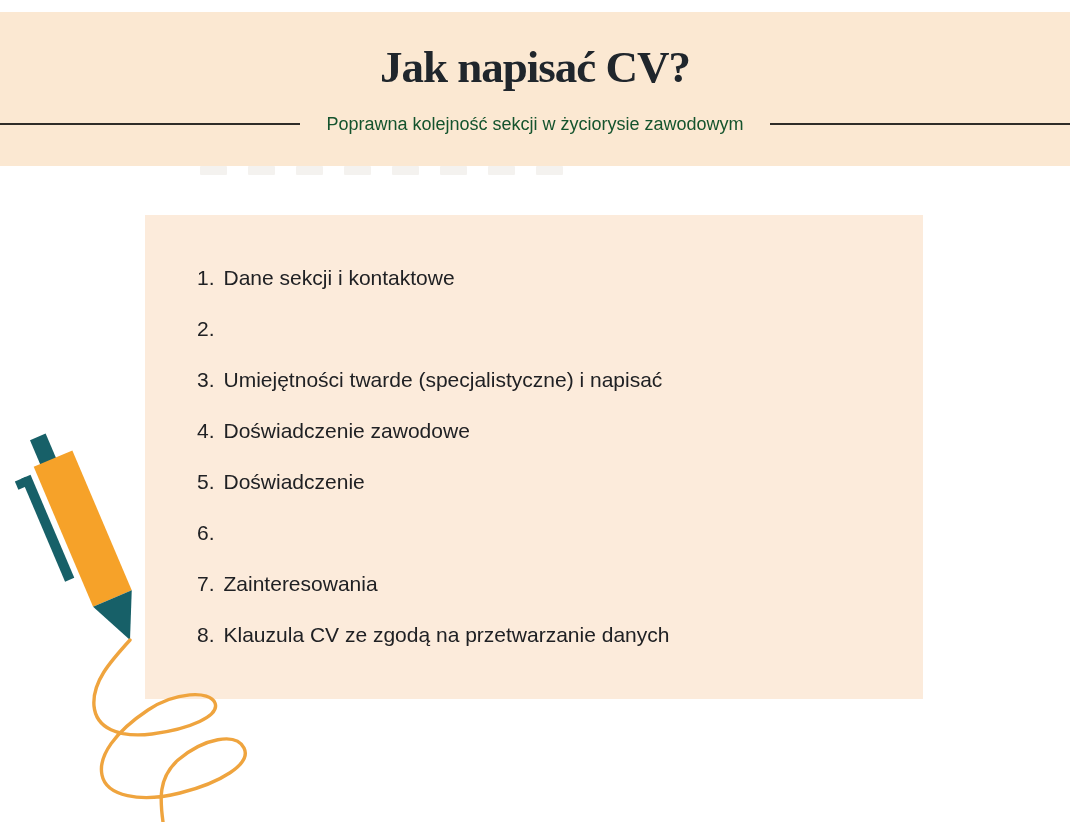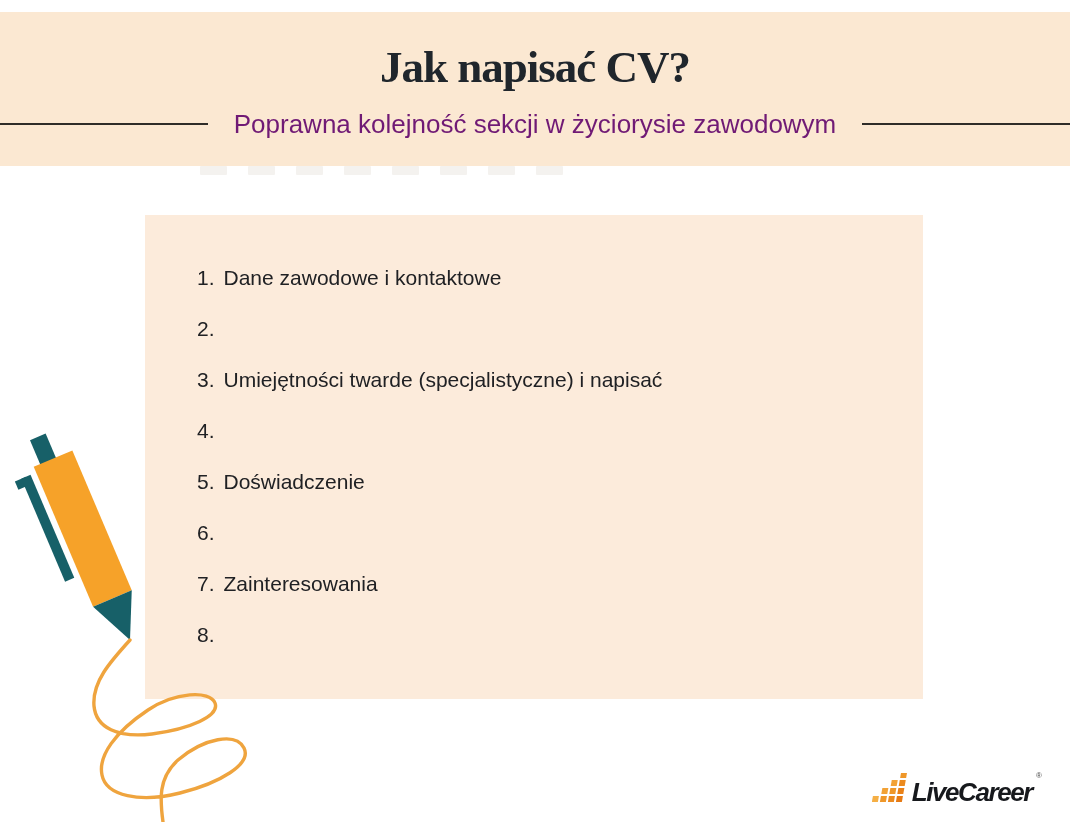--- a/index.html
+++ b/index.html
@@ -19,22 +19,22 @@
     font-family:"Liberation Serif","DejaVu Serif",serif;
     font-weight:700;font-size:45px;line-height:50px;letter-spacing:-1px;
     color:#20262c;
   }
   .subtitle-row{
     position:absolute;left:0;top:96px;width:1070px;height:32px;
     display:flex;align-items:center;gap:14px;
   }
   .subtitle-row .rule{flex:1 1 auto;height:2px;background:#2f2c28;}
   .subtitle{
-    margin:12px;flex:0 0 auto;font-weight:400;font-size:26px;line-height:32px;
-    color:#701a75;letter-spacing:0;
+    margin:12px;flex:0 0 auto;font-weight:400;font-size:18px;line-height:32px;
+    color:#14532d;letter-spacing:0;
   }
   
   .dash-row{position:absolute;left:200px;top:166px;height:9px;display:flex;gap:21px;}
   .dash-row .dash{width:27px;height:9px;background:#f4f2ef;border-radius:1px;}
   
   .list-box{
     position:absolute;left:145px;top:215px;width:778px;height:484px;
     background:#fcebdb;
   }
   .cv-list{
@@ -85,45 +85,47 @@
     <span class="dash"></span>
     <span class="dash"></span>
     <span class="dash"></span>
     <span class="dash"></span>
   </div>
 
   <section class="list-box">
     <ol class="cv-list">
       <li>
         <span class="num">1.</span>
-        <span class="txt">Dane zawodowe i kontaktowe</span>
+        <span class="txt">Dane sekcji i kontaktowe</span>
       </li>
       <li>
         <span class="num">2.</span>
       </li>
       <li>
         <span class="num">3.</span>
         <span class="txt">Umiejętności twarde (specjalistyczne) i napisać</span>
       </li>
       <li>
         <span class="num">4.</span>
+        <span class="txt">Doświadczenie zawodowe</span>
       </li>
       <li>
         <span class="num">5.</span>
         <span class="txt">Doświadczenie</span>
       </li>
       <li>
         <span class="num">6.</span>
       </li>
       <li>
         <span class="num">7.</span>
         <span class="txt">Zainteresowania</span>
       </li>
       <li>
         <span class="num">8.</span>
+        <span class="txt">Klauzula CV ze zgodą na przetwarzanie danych</span>
       </li>
     </ol>
   </section>
 
   <svg class="pen-svg" viewBox="0 400 290 422" aria-hidden="true">
     <g transform="rotate(-23 130 640)">
       <rect x="116" y="417" width="17" height="28" fill="#176068"></rect>
       <rect x="86" y="449" width="12" height="9" fill="#176068"></rect>
       <rect x="93" y="449" width="10" height="112" fill="#176068"></rect>
       <rect x="109" y="443" width="42" height="152" fill="#f6a229"></rect>
@@ -134,32 +136,14 @@
              C 96,728 118,738 152,734
              C 190,729 220,716 215,703
              C 210,690 175,692 148,710
              C 115,732 98,756 102,775
              C 106,796 140,803 180,793
              C 220,783 252,764 244,748
              C 236,732 204,738 178,760
              C 158,778 160,800 163,822" fill="none" stroke="#efa43e" stroke-width="3.4" stroke-linecap="round"></path>
   </svg>
 
-  <div class="logo">
-    <svg class="logo-icon" width="36" height="30" viewBox="0 0 36 30" aria-hidden="true">
-      <g transform="skewX(-10) translate(5 0)">
-        <rect x="0" y="23" width="6" height="6" fill="#f5af45"></rect>
-        <rect x="8" y="15" width="6" height="6" fill="#f2a236"></rect>
-        <rect x="8" y="23" width="6" height="6" fill="#ef9729"></rect>
-        <rect x="16" y="7" width="6" height="6" fill="#f2a236"></rect>
-        <rect x="16" y="15" width="6" height="6" fill="#ef9729"></rect>
-        <rect x="16" y="23" width="6" height="6" fill="#ec8a1e"></rect>
-        <rect x="24" y="-1" width="6" height="6" fill="#ef9729"></rect>
-        <rect x="24" y="7" width="6" height="6" fill="#ec8a1e"></rect>
-        <rect x="24" y="15" width="6" height="6" fill="#e98118"></rect>
-        <rect x="24" y="23" width="6" height="6" fill="#e67a14"></rect>
-      </g>
-    </svg>
-    <span class="logo-text">LiveCareer</span>
-    <span class="logo-reg">®</span>
-  </div>
 
 </div>
 
 </body></html>

